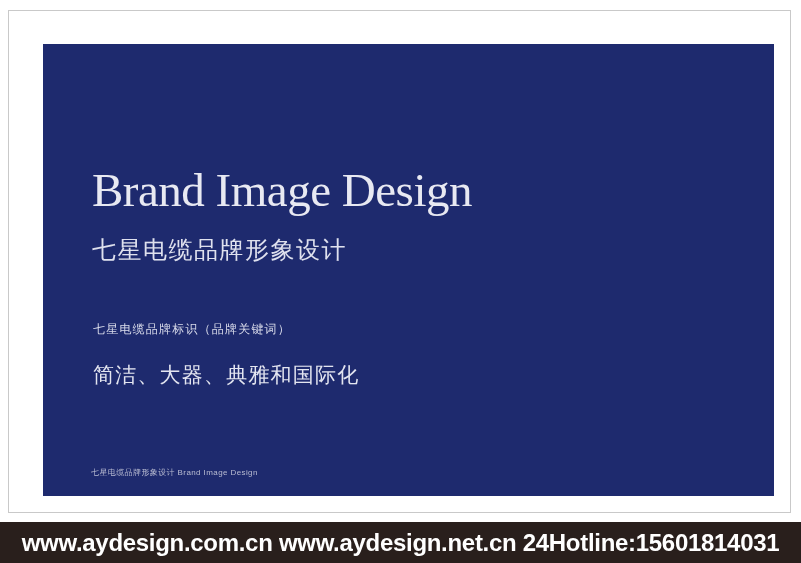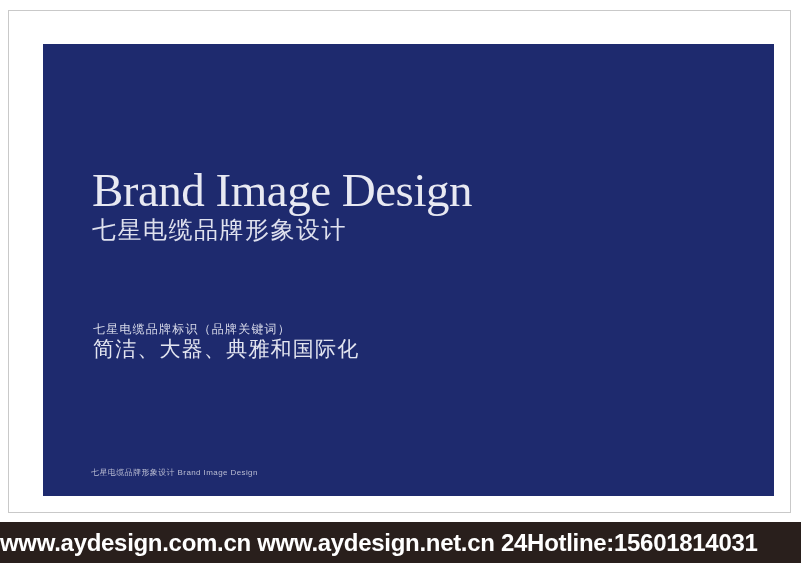--- a/index.html
+++ b/index.html
@@ -49,21 +49,21 @@
   }
   #main-title {
     font-size: 47px;
     line-height: 1.06;
     font-weight: 400;
     color: #e8e9f2;
     letter-spacing: -0.5px;
     white-space: nowrap;
   }
   #subtitle-cn {
-    margin-top: 0;
+    margin-top: 20px;
     font-size: 24px;
     line-height: 1.2;
     font-weight: 400;
     color: #dfe1ee;
     letter-spacing: 1.5px;
     white-space: nowrap;
   }
 
   
   #keyword-block {
@@ -73,20 +73,21 @@
     width: 620px;
   }
   #keyword-label {
     font-size: 12px;
     line-height: 1.2;
     color: #dadceb;
     letter-spacing: 1.2px;
     white-space: nowrap;
   }
   #keyword-value {
+    margin-top: 26px;
     font-size: 21px;
     line-height: 1.2;
     color: #e3e5f0;
     letter-spacing: 1.2px;
     white-space: nowrap;
   }
 
   
   #panel-footer {
     position: absolute;
@@ -108,21 +109,21 @@
     height: 41px;
     background: #291f1c;
     box-sizing: border-box;
   }
   #banner-text {
     position: absolute;
     left: 0;
     right: 0;
     top: 50%;
     transform: translateY(-50%);
-    text-align: left;
+    text-align: center;
     color: #ffffff;
     font-size: 24px;
     font-weight: 700;
     letter-spacing: -0.3px;
     white-space: nowrap;
     font-family: "Liberation Sans", "DejaVu Sans", sans-serif;
   }
 </style>
 </head>
 <body>

